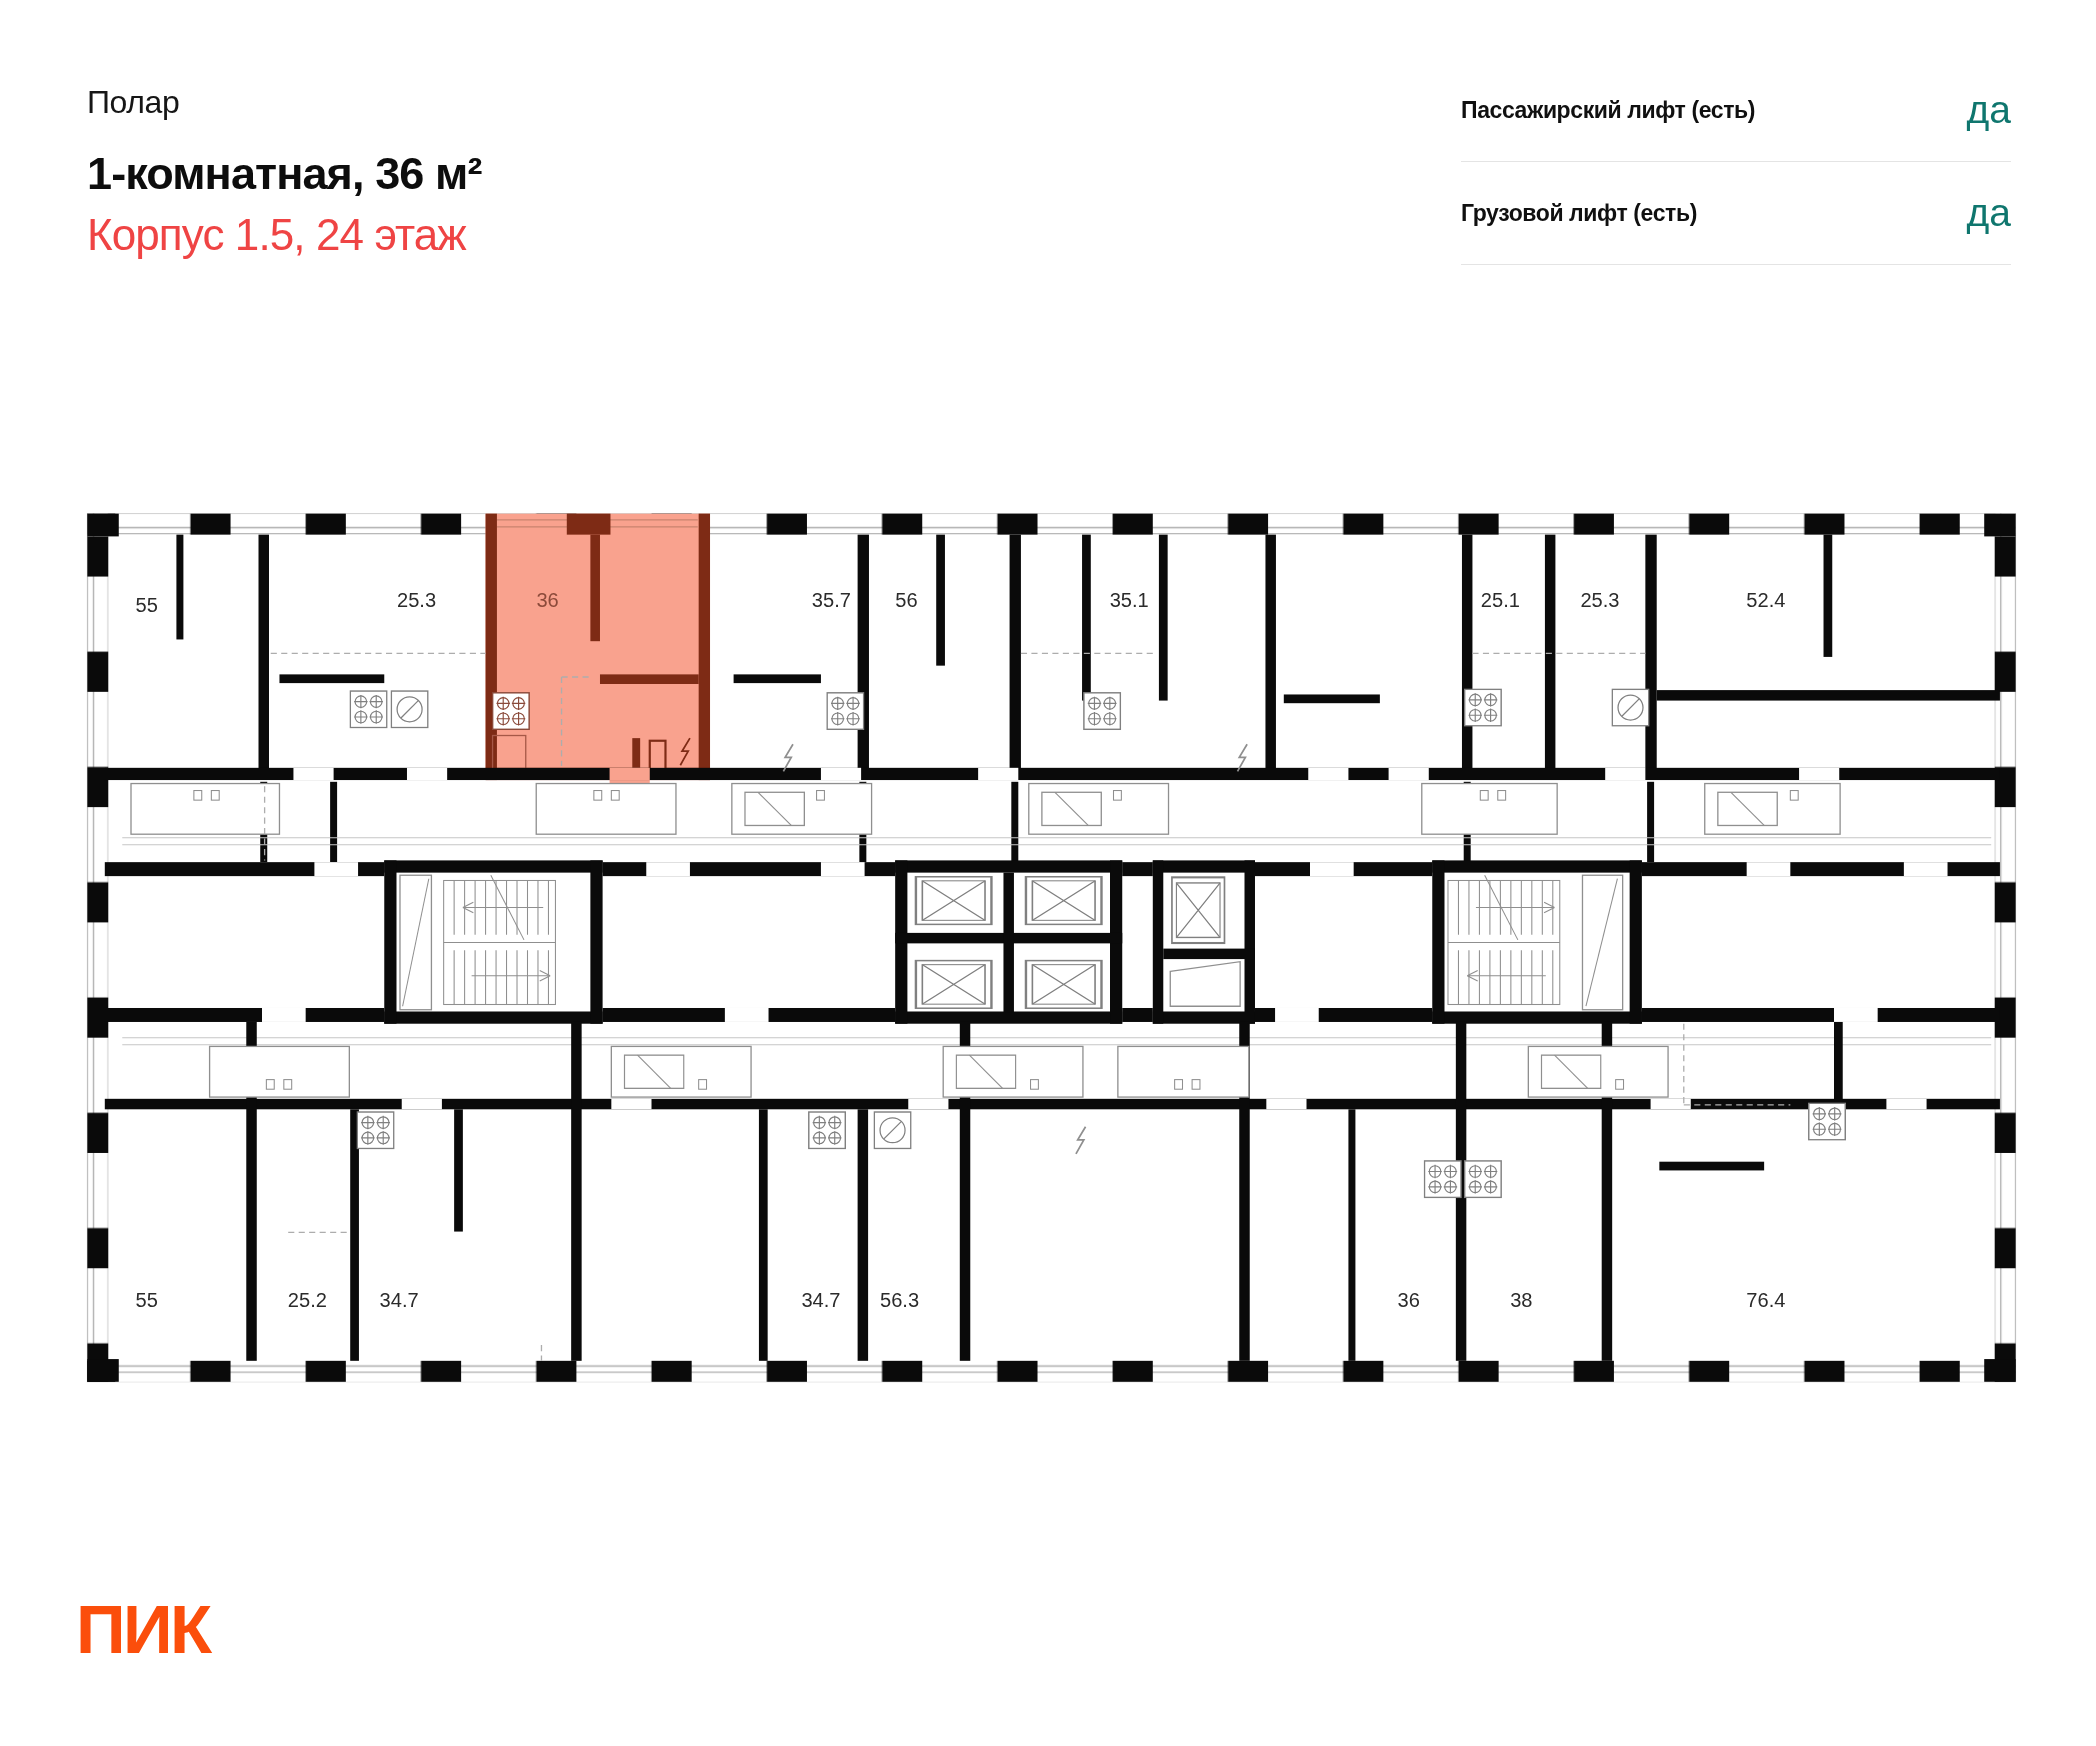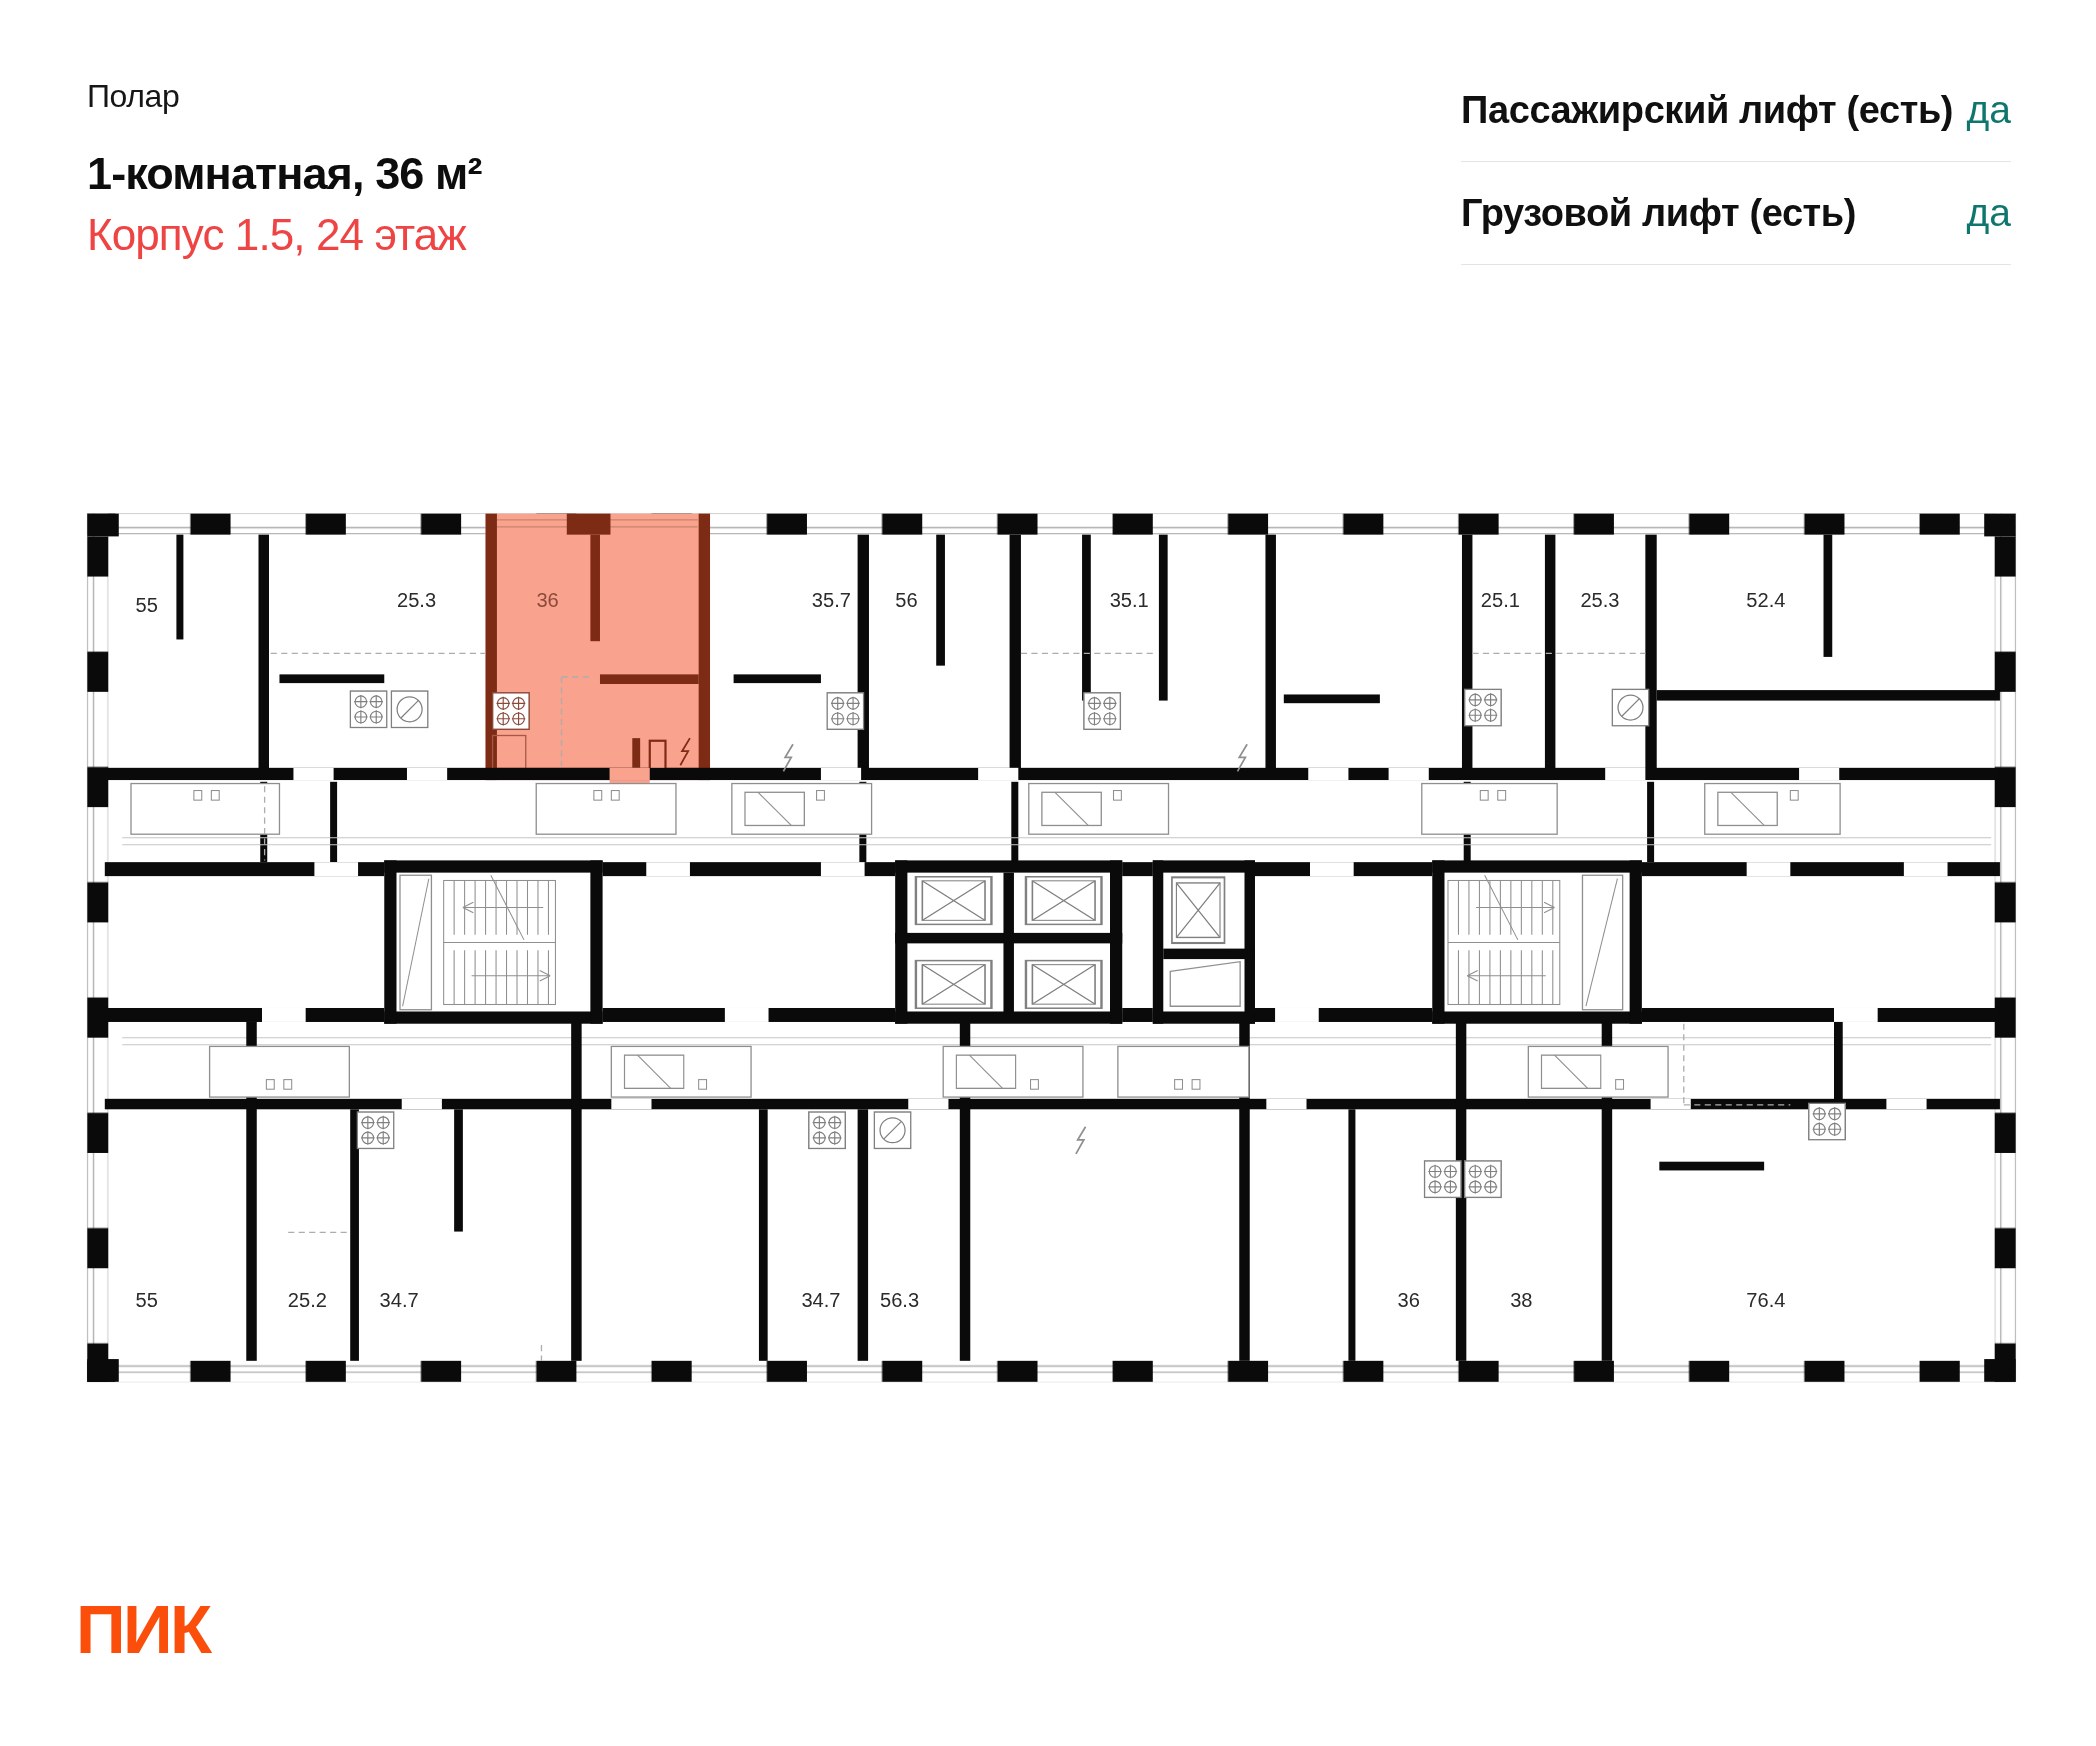--- a/index.html
+++ b/index.html
@@ -1,23 +1,23 @@
 <!DOCTYPE html>
 <html style="font-size:14px"><head>
 <meta charset="utf-8">
 <style>
   html,body{margin:0;padding:0;background:#ffffff;}
   body{position:relative;width:2096px;height:1747px;font-family:"Liberation Sans",sans-serif;overflow:hidden;}
   .abs{position:absolute;}
-  .project{left:87px;top:78px;font-size:32px;color:#161616;letter-spacing:-0.4px;}
+  .project{left:87px;top:84px;font-size:32px;color:#161616;letter-spacing:-0.4px;}
   .title{left:87px;top:148px;font-size:45px;font-weight:700;color:#0d0d0d;letter-spacing:-0.9px;}
   .subtitle{left:87px;top:210px;font-size:44px;color:#ef4444;letter-spacing:-0.9px;}
   .lift-panel{left:1461px;top:59px;width:550px;}
   .lift-row{display:flex;justify-content:space-between;align-items:center;height:102px;border-bottom:1.7px solid #E4E4E4;}
-  .lift-row .lbl{font-size:38px;font-weight:700;color:#101010;letter-spacing:-0.4px;}
+  .lift-row .lbl{font-size:23px;font-weight:700;color:#101010;letter-spacing:-0.4px;}
   .lift-row .val{font-size:39px;color:#0f766e;}
   .logo{left:76px;top:1595px;font-size:69px;font-weight:800;letter-spacing:-2.6px;line-height:1;}
   svg.plan{position:absolute;left:0;top:0;}
   .unit-label{font-family:"Liberation Sans",sans-serif;font-size:23px;fill:#2b2b2b;text-anchor:middle;}
   .unit-label.hl{fill:#8B4A3A;}
   .blk{fill:#0a0a0a;}
   .red{fill:#7E2B15;}
   .thin{stroke:#8f8f8f;stroke-width:1.5;fill:#ffffff;}
   .thinline{stroke:#8f8f8f;stroke-width:1.2;fill:none;}
   .dash{stroke:#ADADAD;stroke-width:1.5;fill:none;stroke-dasharray:7 5;}

